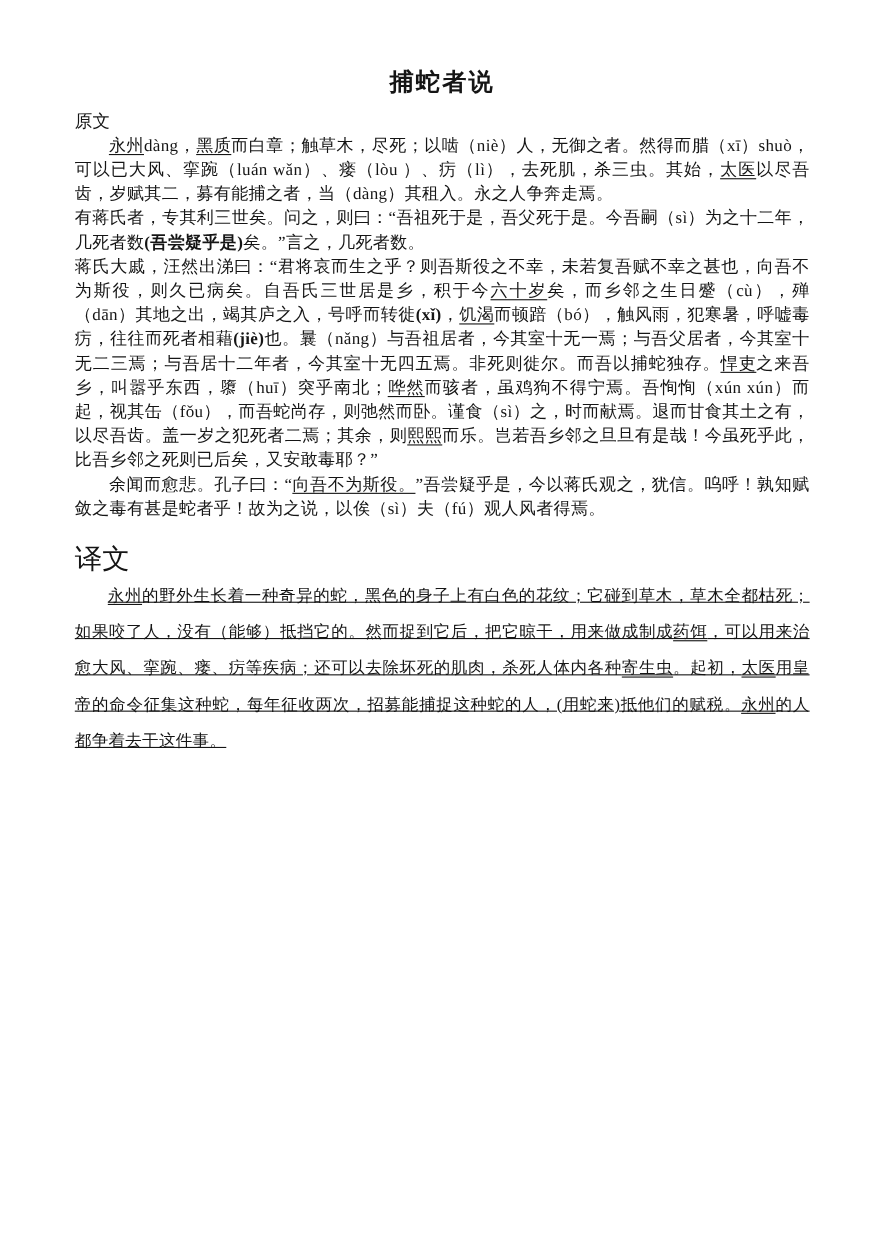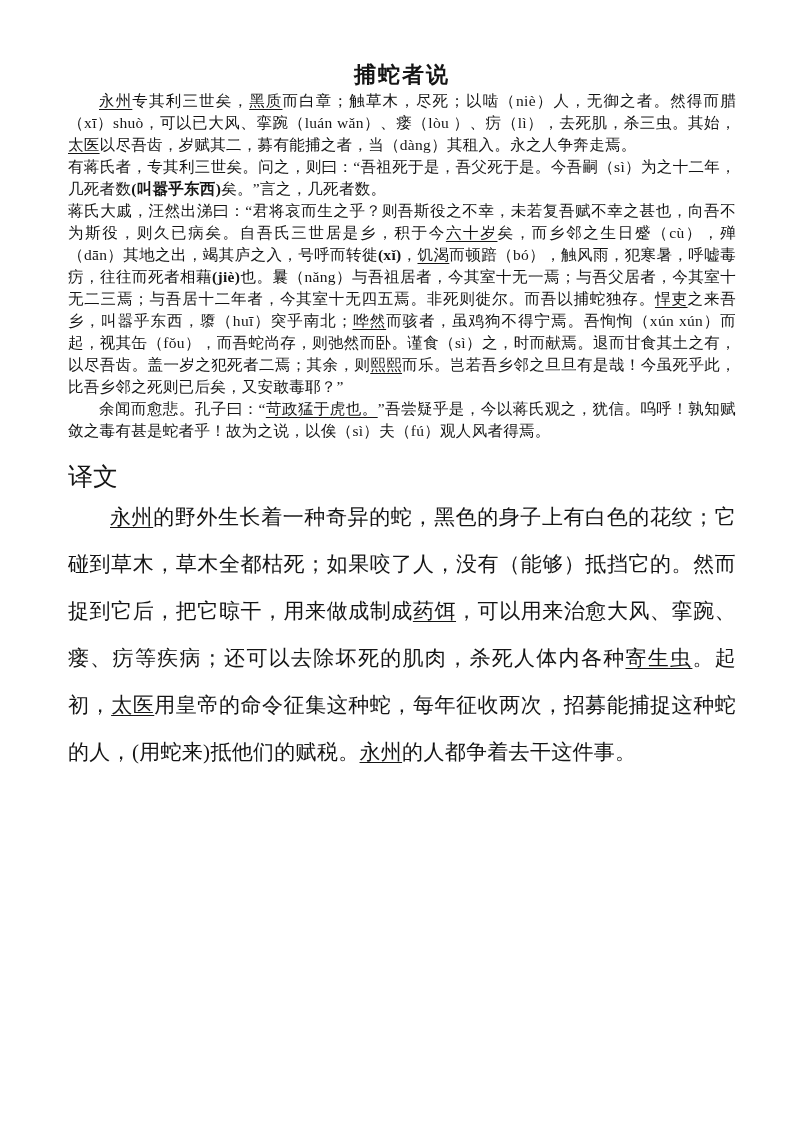--- a/index.html
+++ b/index.html
@@ -37,47 +37,49 @@
   }
   .section-label-trans {
     margin-top: 22px;
     font-size: 25px;
     line-height: 26px;
   }
   .trans-paras {
     margin-top: 4px;
   }
   .trans-paras p {
-    font-size: 21px;
-    line-height: 47px;
+    font-size: 15px;
+    line-height: 33px;
     text-align: justify;
     letter-spacing: 0.3px;
+    text-decoration: underline;
   }
   .trans-paras p + p { margin-top: 6px; }
   p.indent { text-indent: 2em; }
   span.u {
     text-decoration: underline;
     text-underline-offset: 3px;
     text-decoration-thickness: 1px;
   }
   span.b { font-weight: bold; }
 </style>
 </head>
 <body>
 
 <div class="page">
 
   <h1 class="doc-title">捕蛇者说</h1>
 
   <div class="section">
+    <div class="section-label-orig">原文</div>
     <div class="orig-paras">
-        <p class="indent"><span class="u">永州</span><span>专其利三世矣，</span><span class="u">黑质</span><span>而白章；触草木，尽死；以啮（niè）人，无御之者。然得而腊（xī）shuò，可以已大风、挛踠（luán wǎn）、瘘（lòu ）、疠（lì），去死肌，杀三虫。其始，</span><span class="u">太医</span><span>以尽吾齿，岁赋其二，募有能捕之者，当（dàng）其租入。永之人争奔走焉。</span></p>
-        <p><span>有蒋氏者，专其利三世矣。问之，则曰：“吾祖死于是，吾父死于是。今吾嗣（sì）为之十二年，几死者数</span><span class="b">(叫嚣乎东西)</span><span>矣。”言之，几死者数。</span></p>
+        <p class="indent"><span class="u">永州</span><span>dàng，</span><span class="u">黑质</span><span>而白章；触草木，尽死；以啮（niè）人，无御之者。然得而腊（xī）shuò，可以已大风、挛踠（luán wǎn）、瘘（lòu ）、疠（lì），去死肌，杀三虫。其始，</span><span class="u">太医</span><span>以尽吾齿，岁赋其二，募有能捕之者，当（dàng）其租入。永之人争奔走焉。</span></p>
+        <p><span>有蒋氏者，专其利三世矣。问之，则曰：“吾祖死于是，吾父死于是。今吾嗣（sì）为之十二年，几死者数</span><span class="b">(吾尝疑乎是)</span><span>矣。”言之，几死者数。</span></p>
         <p><span>蒋氏大戚，汪然出涕曰：“君将哀而生之乎？则吾斯役之不幸，未若复吾赋不幸之甚也，向吾不为斯役，则久已病矣。自吾氏三世居是乡，积于今</span><span class="u">六十岁</span><span>矣，而乡邻之生日蹙（cù），殚（dān）其地之出，竭其庐之入，号呼而转徙</span><span class="b">(xǐ)</span><span>，</span><span class="u">饥渴</span><span>而顿踣（bó），触风雨，犯寒暑，呼嘘毒疠，往往而死者相藉</span><span class="b">(jiè)</span><span>也。曩（nǎng）与吾祖居者，今其室十无一焉；与吾父居者，今其室十无二三焉；与吾居十二年者，今其室十无四五焉。非死则徙尔。而吾以捕蛇独存。</span><span class="u">悍吏</span><span>之来吾乡，叫嚣乎东西，隳（huī）突乎南北；</span><span class="u">哗然</span><span>而骇者，虽鸡狗不得宁焉。吾恂恂（xún xún）而起，视其缶（fǒu），而吾蛇尚存，则弛然而卧。谨食（sì）之，时而献焉。退而甘食其土之有，以尽吾齿。盖一岁之犯死者二焉；其余，则</span><span class="u">熙熙</span><span>而乐。岂若吾乡邻之旦旦有是哉！今虽死乎此，比吾乡邻之死则已后矣，又安敢毒耶？”</span></p>
-        <p class="indent"><span>余闻而愈悲。孔子曰：“</span><span class="u">苛政猛于虎也。</span><span>”吾尝疑乎是，今以蒋氏观之，犹信。呜呼！孰知赋敛之毒有甚是蛇者乎！故为之说，以俟（sì）夫（fú）观人风者得焉。</span></p>
+        <p class="indent"><span>余闻而愈悲。孔子曰：“</span><span class="u">向吾不为斯役。</span><span>”吾尝疑乎是，今以蒋氏观之，犹信。呜呼！孰知赋敛之毒有甚是蛇者乎！故为之说，以俟（sì）夫（fú）观人风者得焉。</span></p>
       </div>
   </div>
 
   <div class="section">
     <div class="section-label-trans">译文</div>
     <div class="trans-paras">
         <p class="indent"><span class="u">永州</span><span>的野外生长着一种奇异的蛇，黑色的身子上有白色的花纹；它碰到草木，草木全都枯死；如果咬了人，没有（能够）抵挡它的。然而捉到它后，把它晾干，用来做成制成</span><span class="u">药饵</span><span>，可以用来治愈大风、挛踠、瘘、疠等疾病；还可以去除坏死的肌肉，杀死人体内各种</span><span class="u">寄生虫</span><span>。起初，</span><span class="u">太医</span><span>用皇帝的命令征集这种蛇，每年征收两次，招募能捕捉这种蛇的人，(用蛇来)抵他们的赋税。</span><span class="u">永州</span><span>的人都争着去干这件事。</span></p>
       </div>
   </div>
 

